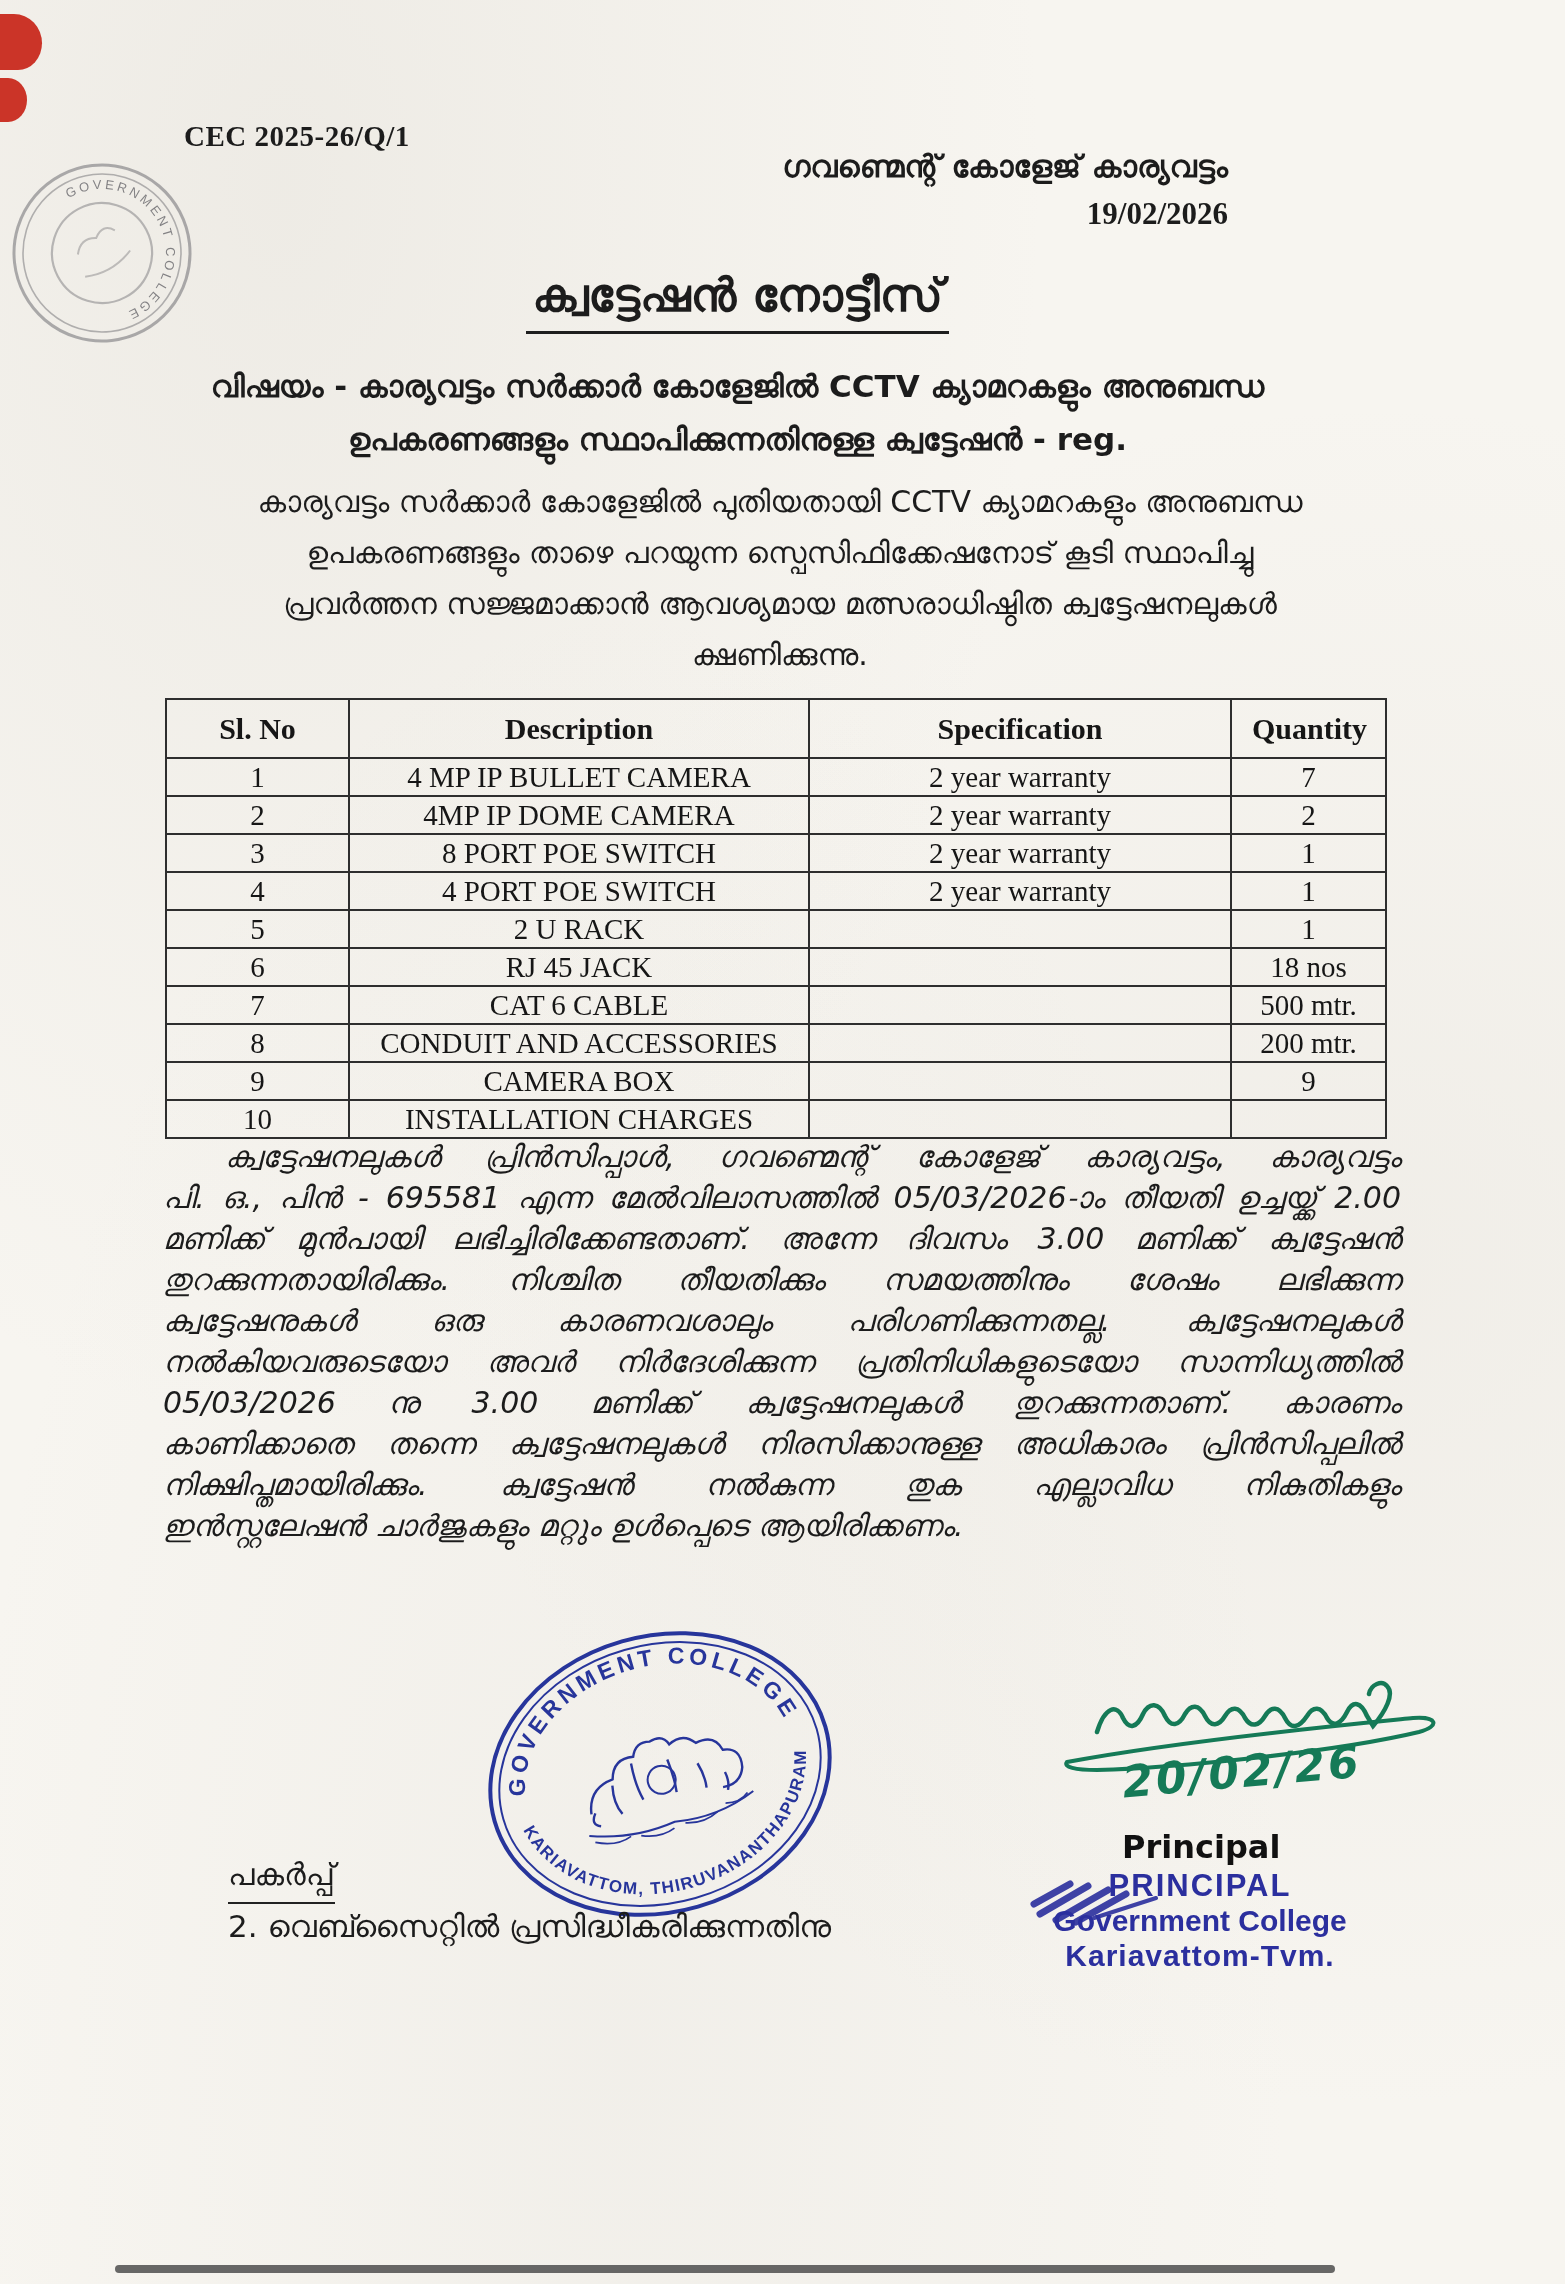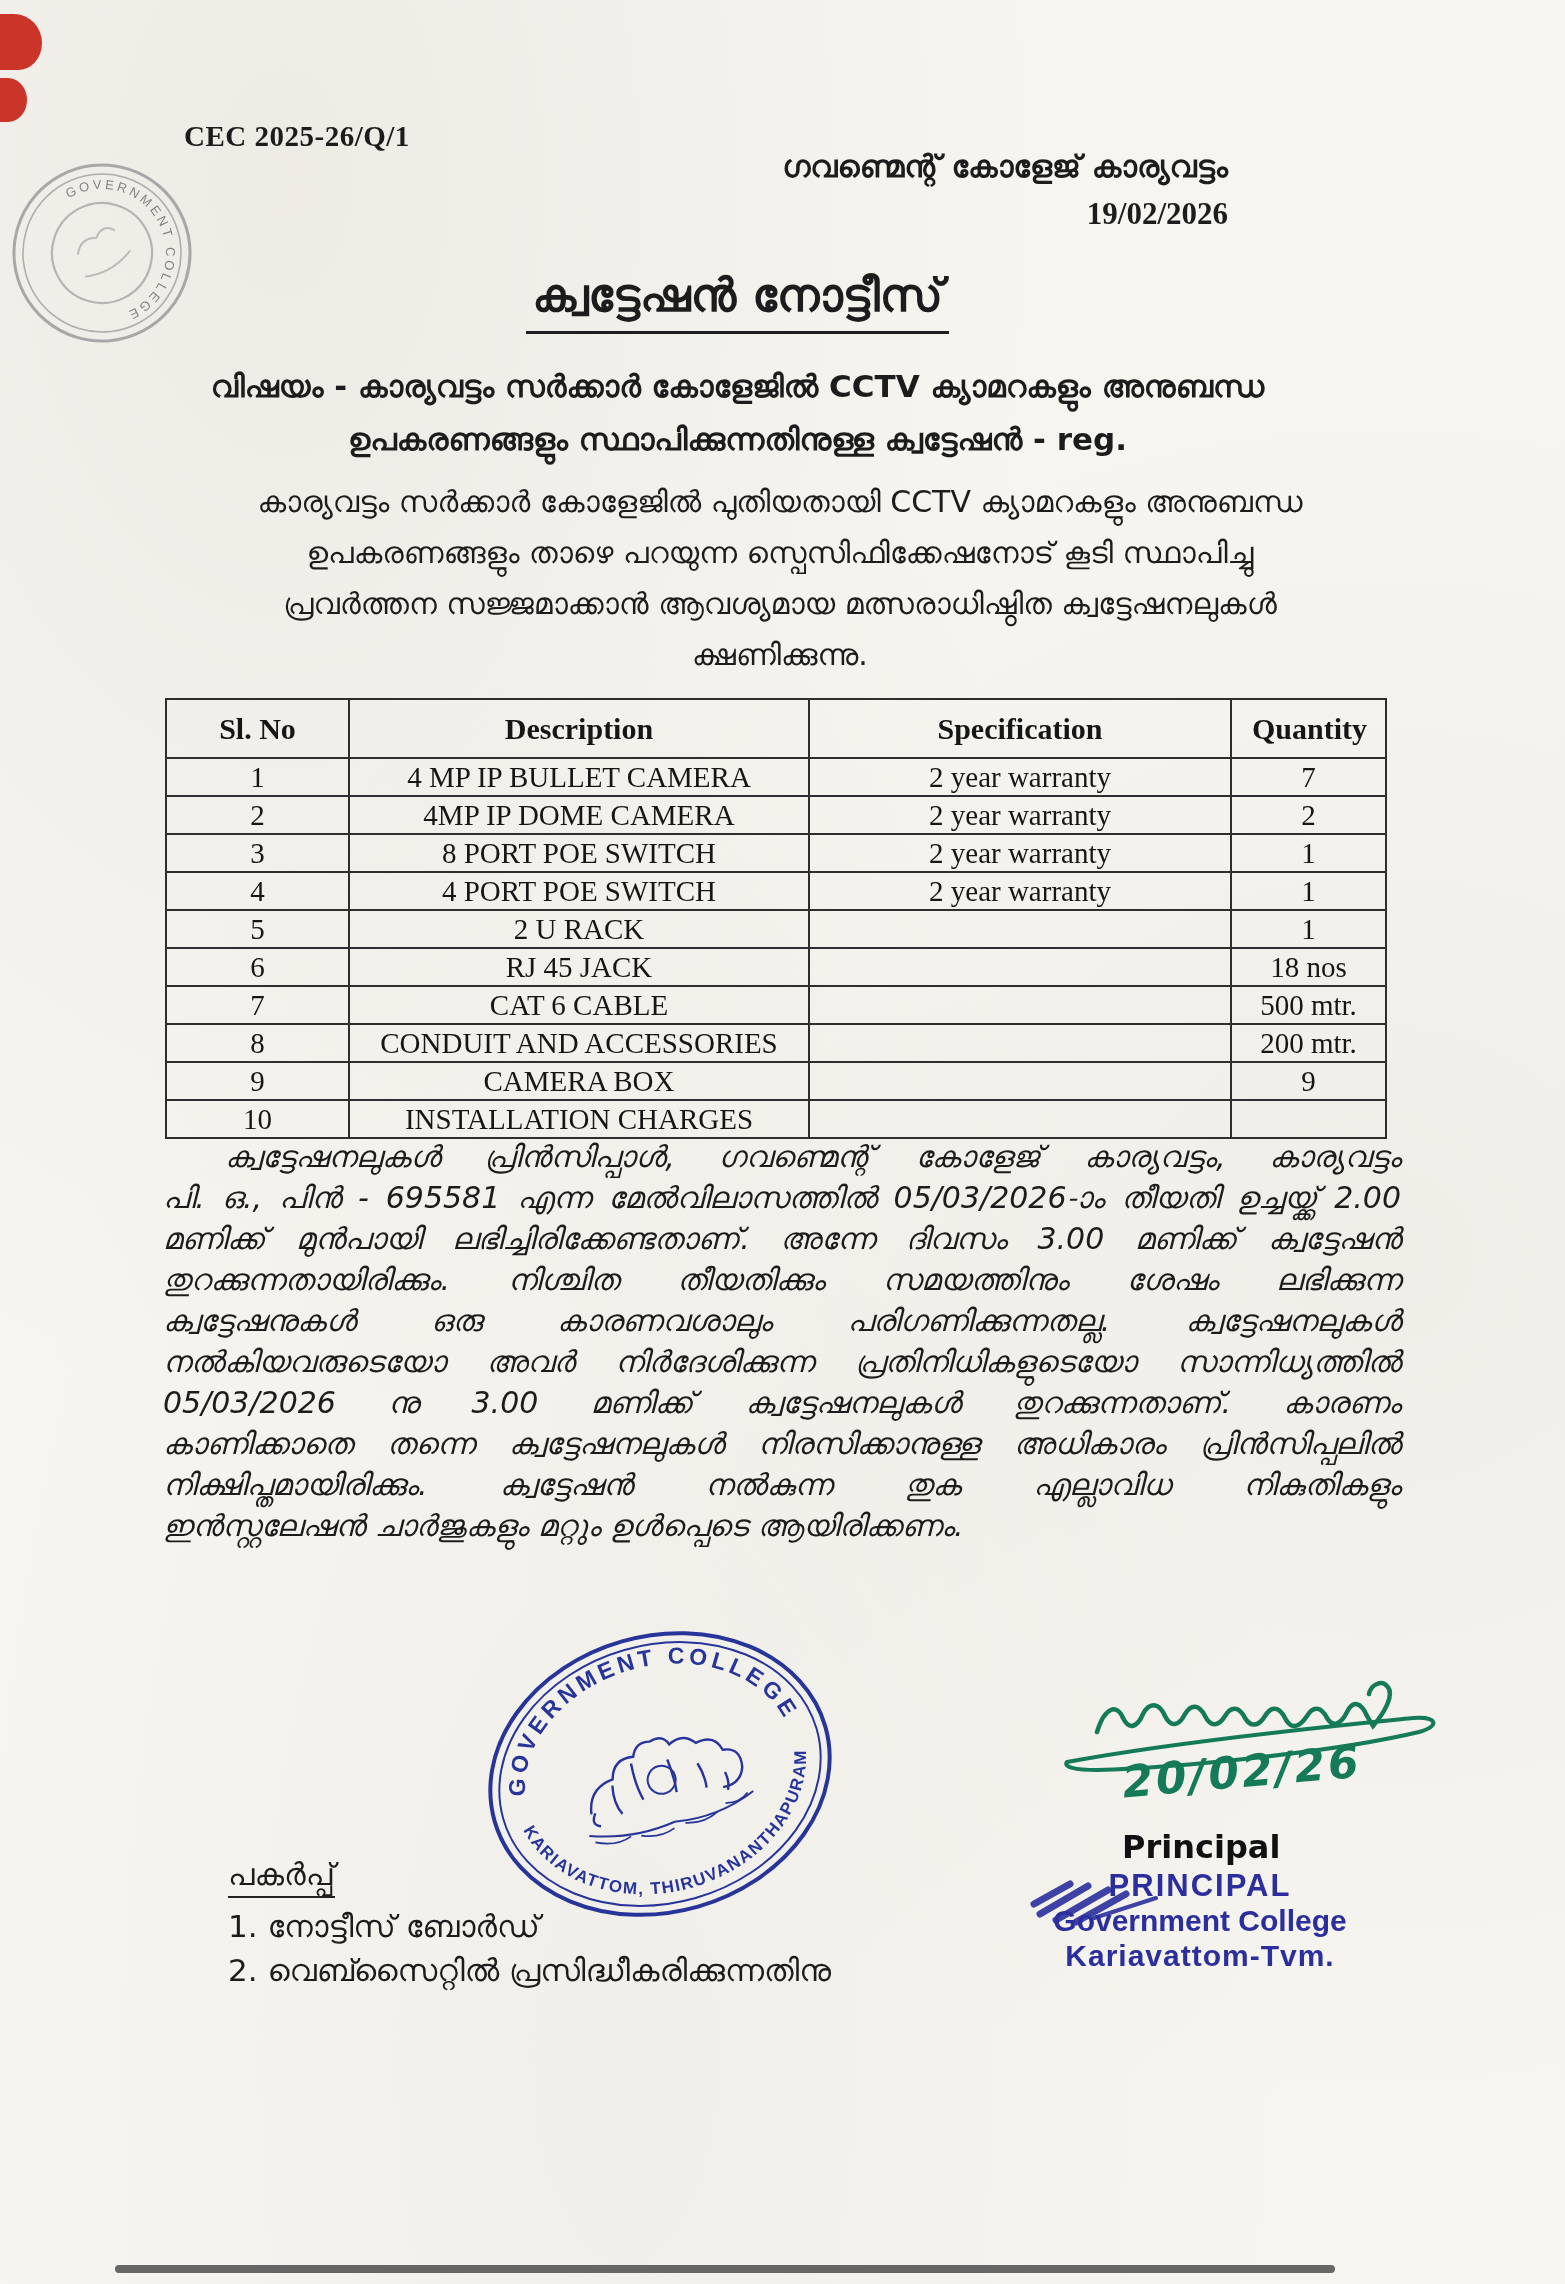--- a/index.html
+++ b/index.html
@@ -25,21 +25,21 @@
     font-family:"Liberation Serif",serif;font-size:29px;color:#161616;}
   .qtable td,.qtable th{border:2.5px solid #2e2e2e;text-align:center;padding:1px 20px;overflow:hidden;white-space:nowrap;}
   .qtable th{height:55px;font-size:30px;}
   .qtable td{height:34px;}
   .col-sl{width:183px;}.col-desc{width:460px;}.col-spec{width:422px;}.col-qty{width:155px;}
   .terms{left:163px;top:1136px;width:1238px;font-size:30px;line-height:41px;font-style:italic;}
   .jline{text-align:justify;text-align-last:justify;}
   .jline.first{padding-left:62px;}
   .jline.last{text-align-last:left;}
   .copy-block{left:228px;top:1852px;font-size:31px;line-height:44px;}
-  .copy-heading span{border-bottom:2.5px solid #222;padding-bottom:4px;}
+  .copy-heading span{border-bottom:2.5px solid #222;padding-bottom:10px;}
   .copy-items{margin-top:8px;}
   .principal-label{left:1122px;top:1828px;font-size:32px;font-weight:bold;color:#111;}
   .office-stamp{left:1040px;top:1868px;width:320px;text-align:center;color:#2b2f9e;
     font-family:"Liberation Sans",sans-serif;font-weight:bold;line-height:35px;}
   .office-stamp .l1{font-size:31px;letter-spacing:2px;}
   .office-stamp .l2{font-size:30px;}
   .office-stamp .l3{font-size:30px;letter-spacing:1px;}
   .hand-date{left:1122px;top:1746px;font-size:44px;font-weight:bold;font-style:italic;
     color:#157a57;letter-spacing:3px;transform:rotate(-5deg);}
   .red-mark{background:#cb3428;}
@@ -228,20 +228,19 @@
     <div class="l1">PRINCIPAL</div>
     <div class="l2">Government College</div>
     <div class="l3">Kariavattom-Tvm.</div>
   </div>
 
   <div class="abs copy-block">
     <div class="copy-heading">
       <span>പകർപ്പ്</span>
     </div>
     <div class="copy-items">
-      <div>1.  നോട്ടീസ്  ബോർഡ്</div>
       <div>2.  വെബ്സൈറ്റിൽ  പ്രസിദ്ധീകരിക്കുന്നതിനു</div>
     </div>
   </div>
 
   <div class="abs bottom-strip"></div>
 
 </div>
 
 </body></html>

